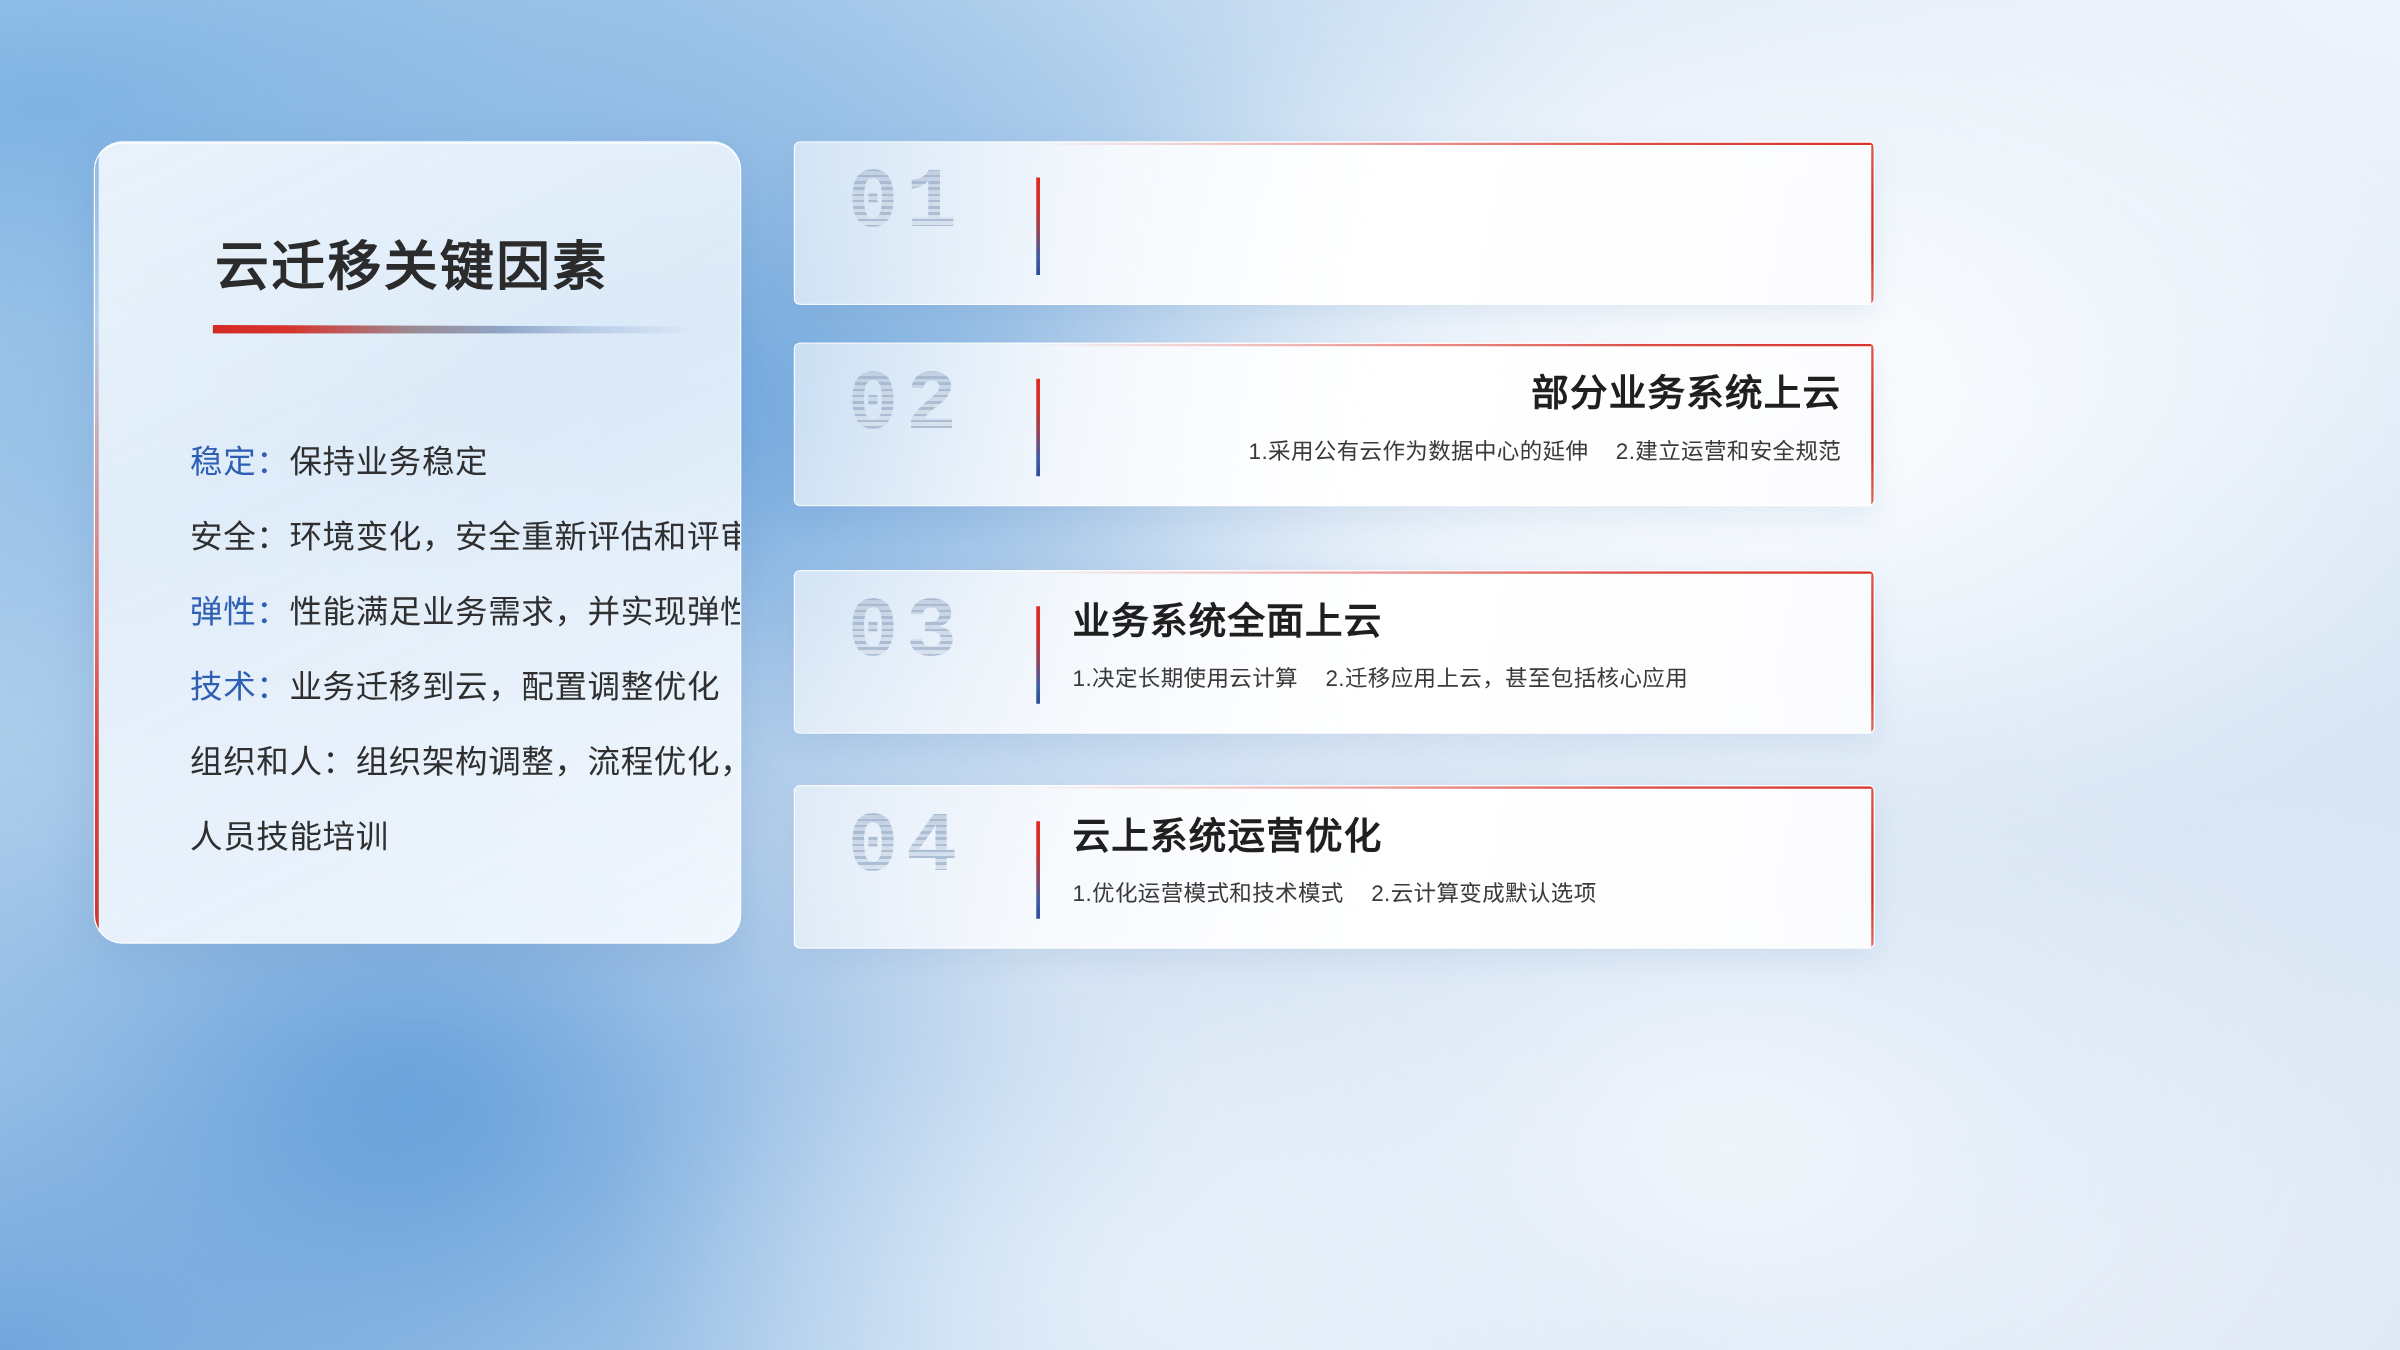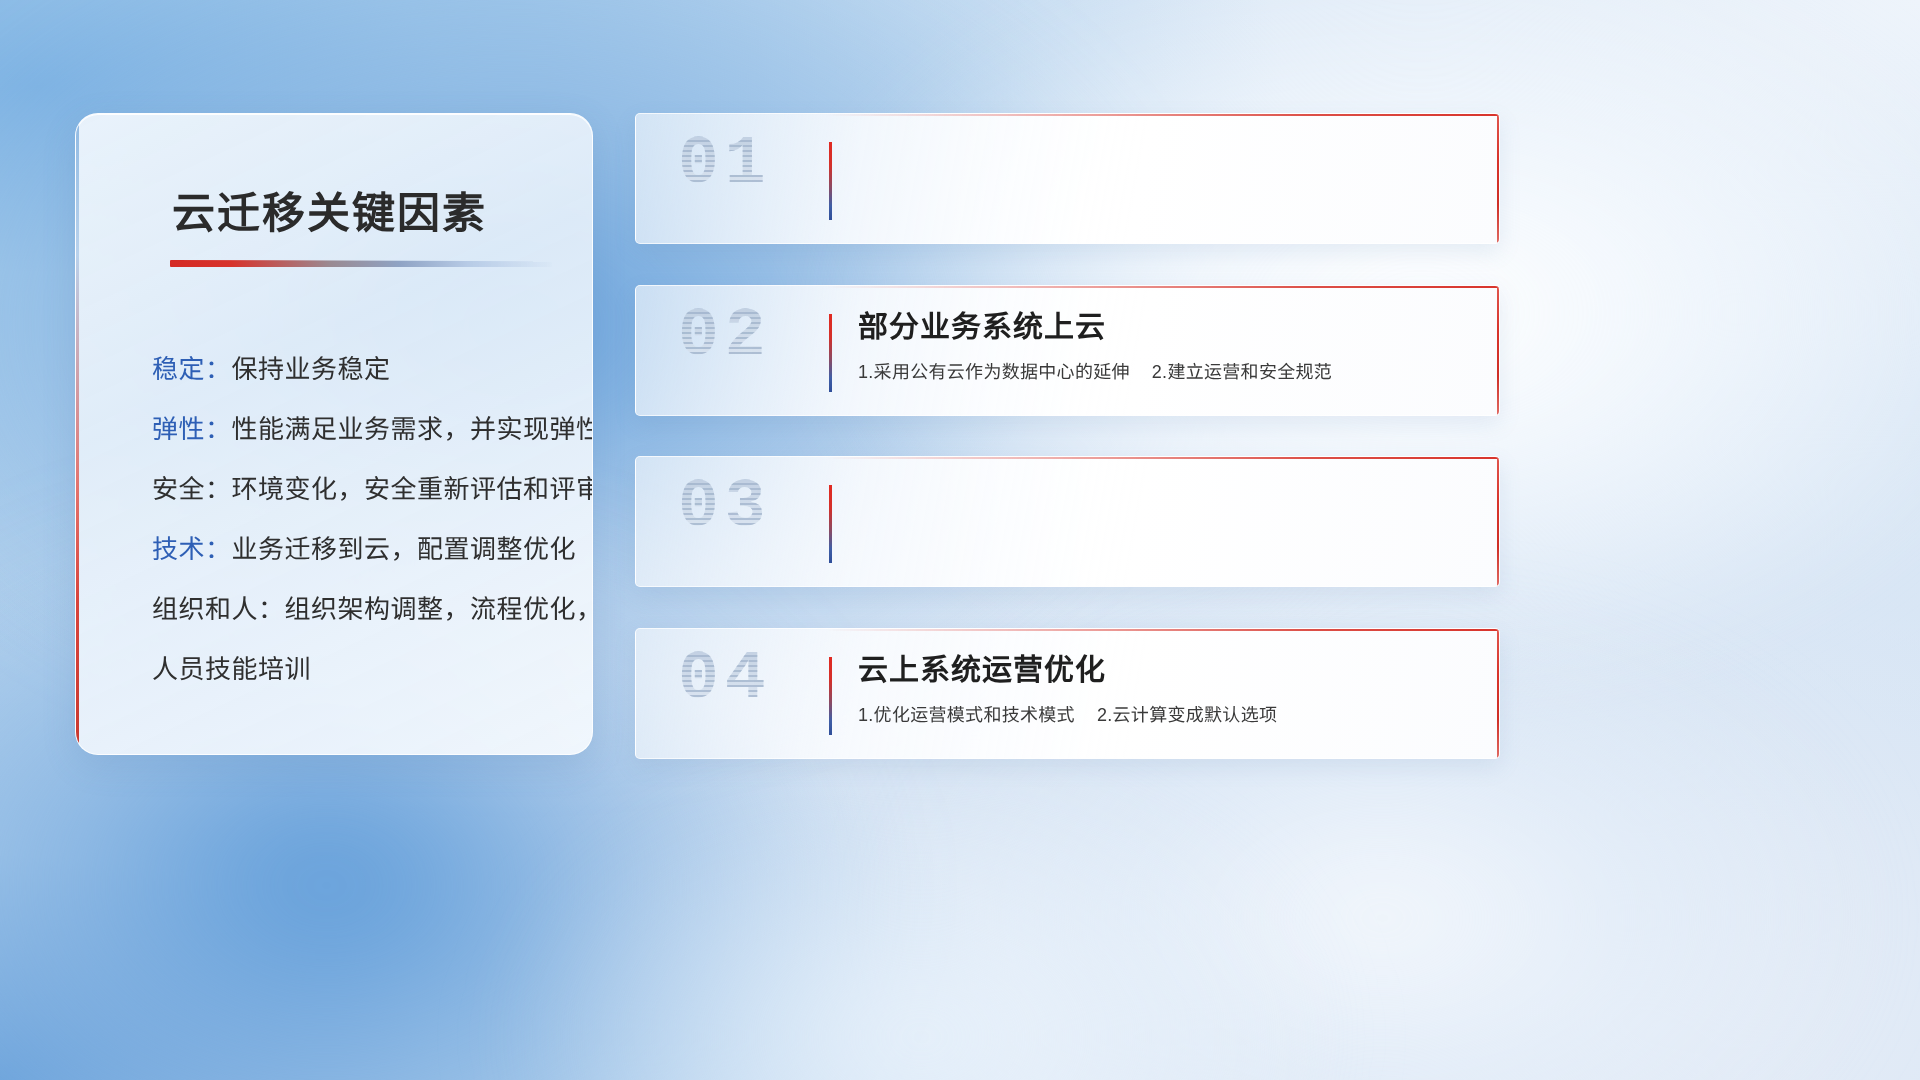--- a/index.html
+++ b/index.html
@@ -98,21 +98,21 @@
   }
   .step-card::after{
     content:""; position:absolute; right:0; top:0; bottom:0; width:2px;
     background:linear-gradient(180deg,#e0564e 0%, #d8342c 35%, #cf2f27 70%, #e06a63 100%);
   }
   .step-card::before{
     content:""; position:absolute; left:22%; right:0; top:0; height:2px;
     background:linear-gradient(90deg, rgba(216,52,44,0) 0%, rgba(216,52,44,.35) 30%, #dc4f47 72%, #d8342c 100%);
   }
   .step-card.c1 { top:113px; }
-  .step-card.c2 { top:285px; }
+  .step-card.c2 { top:274px;text-align:right; }
   .step-card.c3 { top:456px; }
   .step-card.c4 { top:628px; }
 
   .step-num{
     position:absolute; left:42px; top:16px;
     font-size:68px; font-weight:bold; letter-spacing:6px;
     color:#c9d6e6;
     line-height:1;
     -webkit-background-clip:text; background-clip:text; color:transparent;
     background-image:
@@ -156,28 +156,28 @@
 
       <h1 class="panel-title">云迁移关键因素</h1>
       <div class="title-rule"></div>
 
       <div class="factor-list">
 
         <p class="factor-row accent">
           <span class="k">稳定：</span><span class="v">保持业务稳定</span>
         </p>
 
+        <p class="factor-row">
+          <span class="k">安全：</span><span class="v">环境变化，安全重新评估和评审</span>
+        </p>
+
         <p class="factor-row accent">
           <span class="k">弹性：</span><span class="v">性能满足业务需求，并实现弹性</span>
         </p>
 
-        <p class="factor-row">
-          <span class="k">安全：</span><span class="v">环境变化，安全重新评估和评审</span>
-        </p>
-
         <p class="factor-row accent">
           <span class="k">技术：</span><span class="v">业务迁移到云，配置调整优化</span>
         </p>
 
         <p class="factor-row">
           <span class="k">组织和人：</span><span class="v">组织架构调整，流程优化，</span>
         </p>
 
         <p class="factor-cont">人员技能培训</p>
 
@@ -197,20 +197,24 @@
     <div class="step-divider"></div>
     <div class="step-body">
       <h2 class="step-title">部分业务系统上云</h2>
       <p class="step-sub"><span>1.采用公有云作为数据中心的延伸</span><span class="gap"></span><span>2.建立运营和安全规范</span></p>
     </div>
   </section>
 
   <section class="step-card c3">
     <div class="step-num">03</div>
     <div class="step-divider"></div>
+    <div class="step-body">
+      <h2 class="step-title">业务系统全面上云</h2>
+      <p class="step-sub"><span>1.决定长期使用云计算</span><span class="gap"></span><span>2.迁移应用上云，甚至包括核心应用</span></p>
+    </div>
   </section>
 
   <section class="step-card c4">
     <div class="step-num">04</div>
     <div class="step-divider"></div>
     <div class="step-body">
       <h2 class="step-title">云上系统运营优化</h2>
       <p class="step-sub"><span>1.优化运营模式和技术模式</span><span class="gap"></span><span>2.云计算变成默认选项</span></p>
     </div>
   </section>

